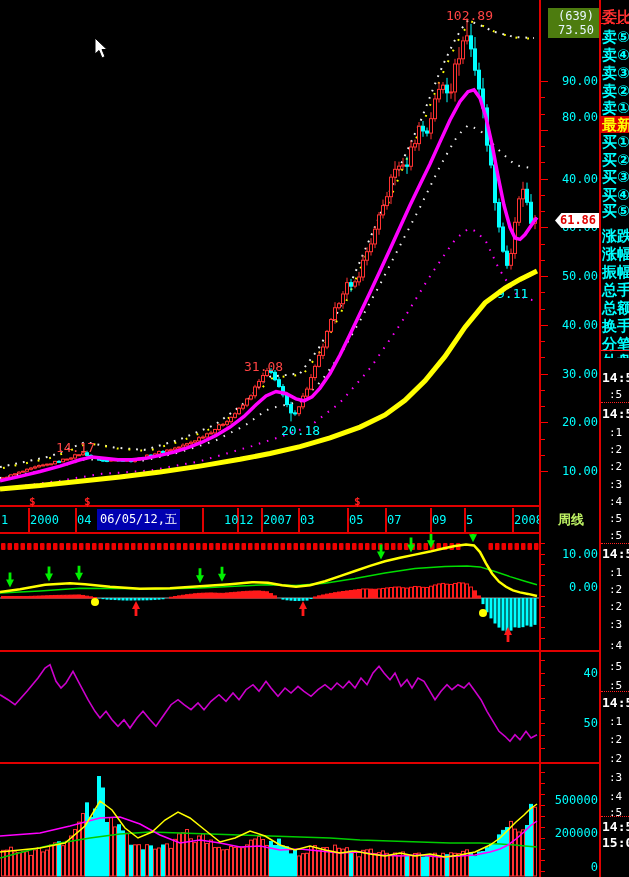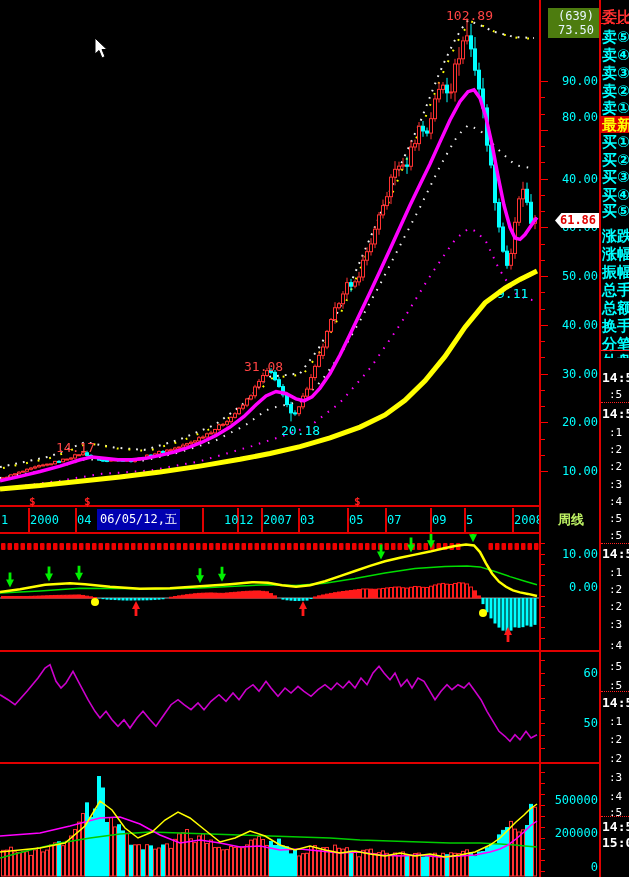--- a/index.html
+++ b/index.html
@@ -782,21 +782,21 @@
       <div class="atick" style="top: 543px; width: 4px;"></div>
       <div class="atick" style="top: 553.5px; width: 4px;"></div>
       <div class="atick" style="top: 564px; width: 4px;"></div>
       <div class="atick" style="top: 574.5px; width: 4px;"></div>
       <div class="atick" style="top: 585px; width: 4px;"></div>
       <div class="atick" style="top: 595.5px; width: 4px;"></div>
       <div class="atick" style="top: 606px; width: 4px;"></div>
       <div class="atick" style="top: 616.5px; width: 4px;"></div>
       <div class="atick" style="top: 627px; width: 4px;"></div>
       <div class="atick" style="top: 637.5px; width: 4px;"></div>
-      <div class="alabel num" style="top: 667px;">60</div>
+      <div class="alabel num" style="top: 667px;">40</div>
       <div class="alabel num" style="top: 717px;">50</div>
       <div class="atick" style="top: 660px; width: 4px;"></div>
       <div class="atick" style="top: 672.5px; width: 4px;"></div>
       <div class="atick" style="top: 685px; width: 4px;"></div>
       <div class="atick" style="top: 697.5px; width: 4px;"></div>
       <div class="atick" style="top: 710px; width: 4px;"></div>
       <div class="atick" style="top: 722.5px; width: 4px;"></div>
       <div class="atick" style="top: 735px; width: 4px;"></div>
       <div class="atick" style="top: 747.5px; width: 4px;"></div>
       <div class="alabel num" style="top: 794px;">500000</div>

